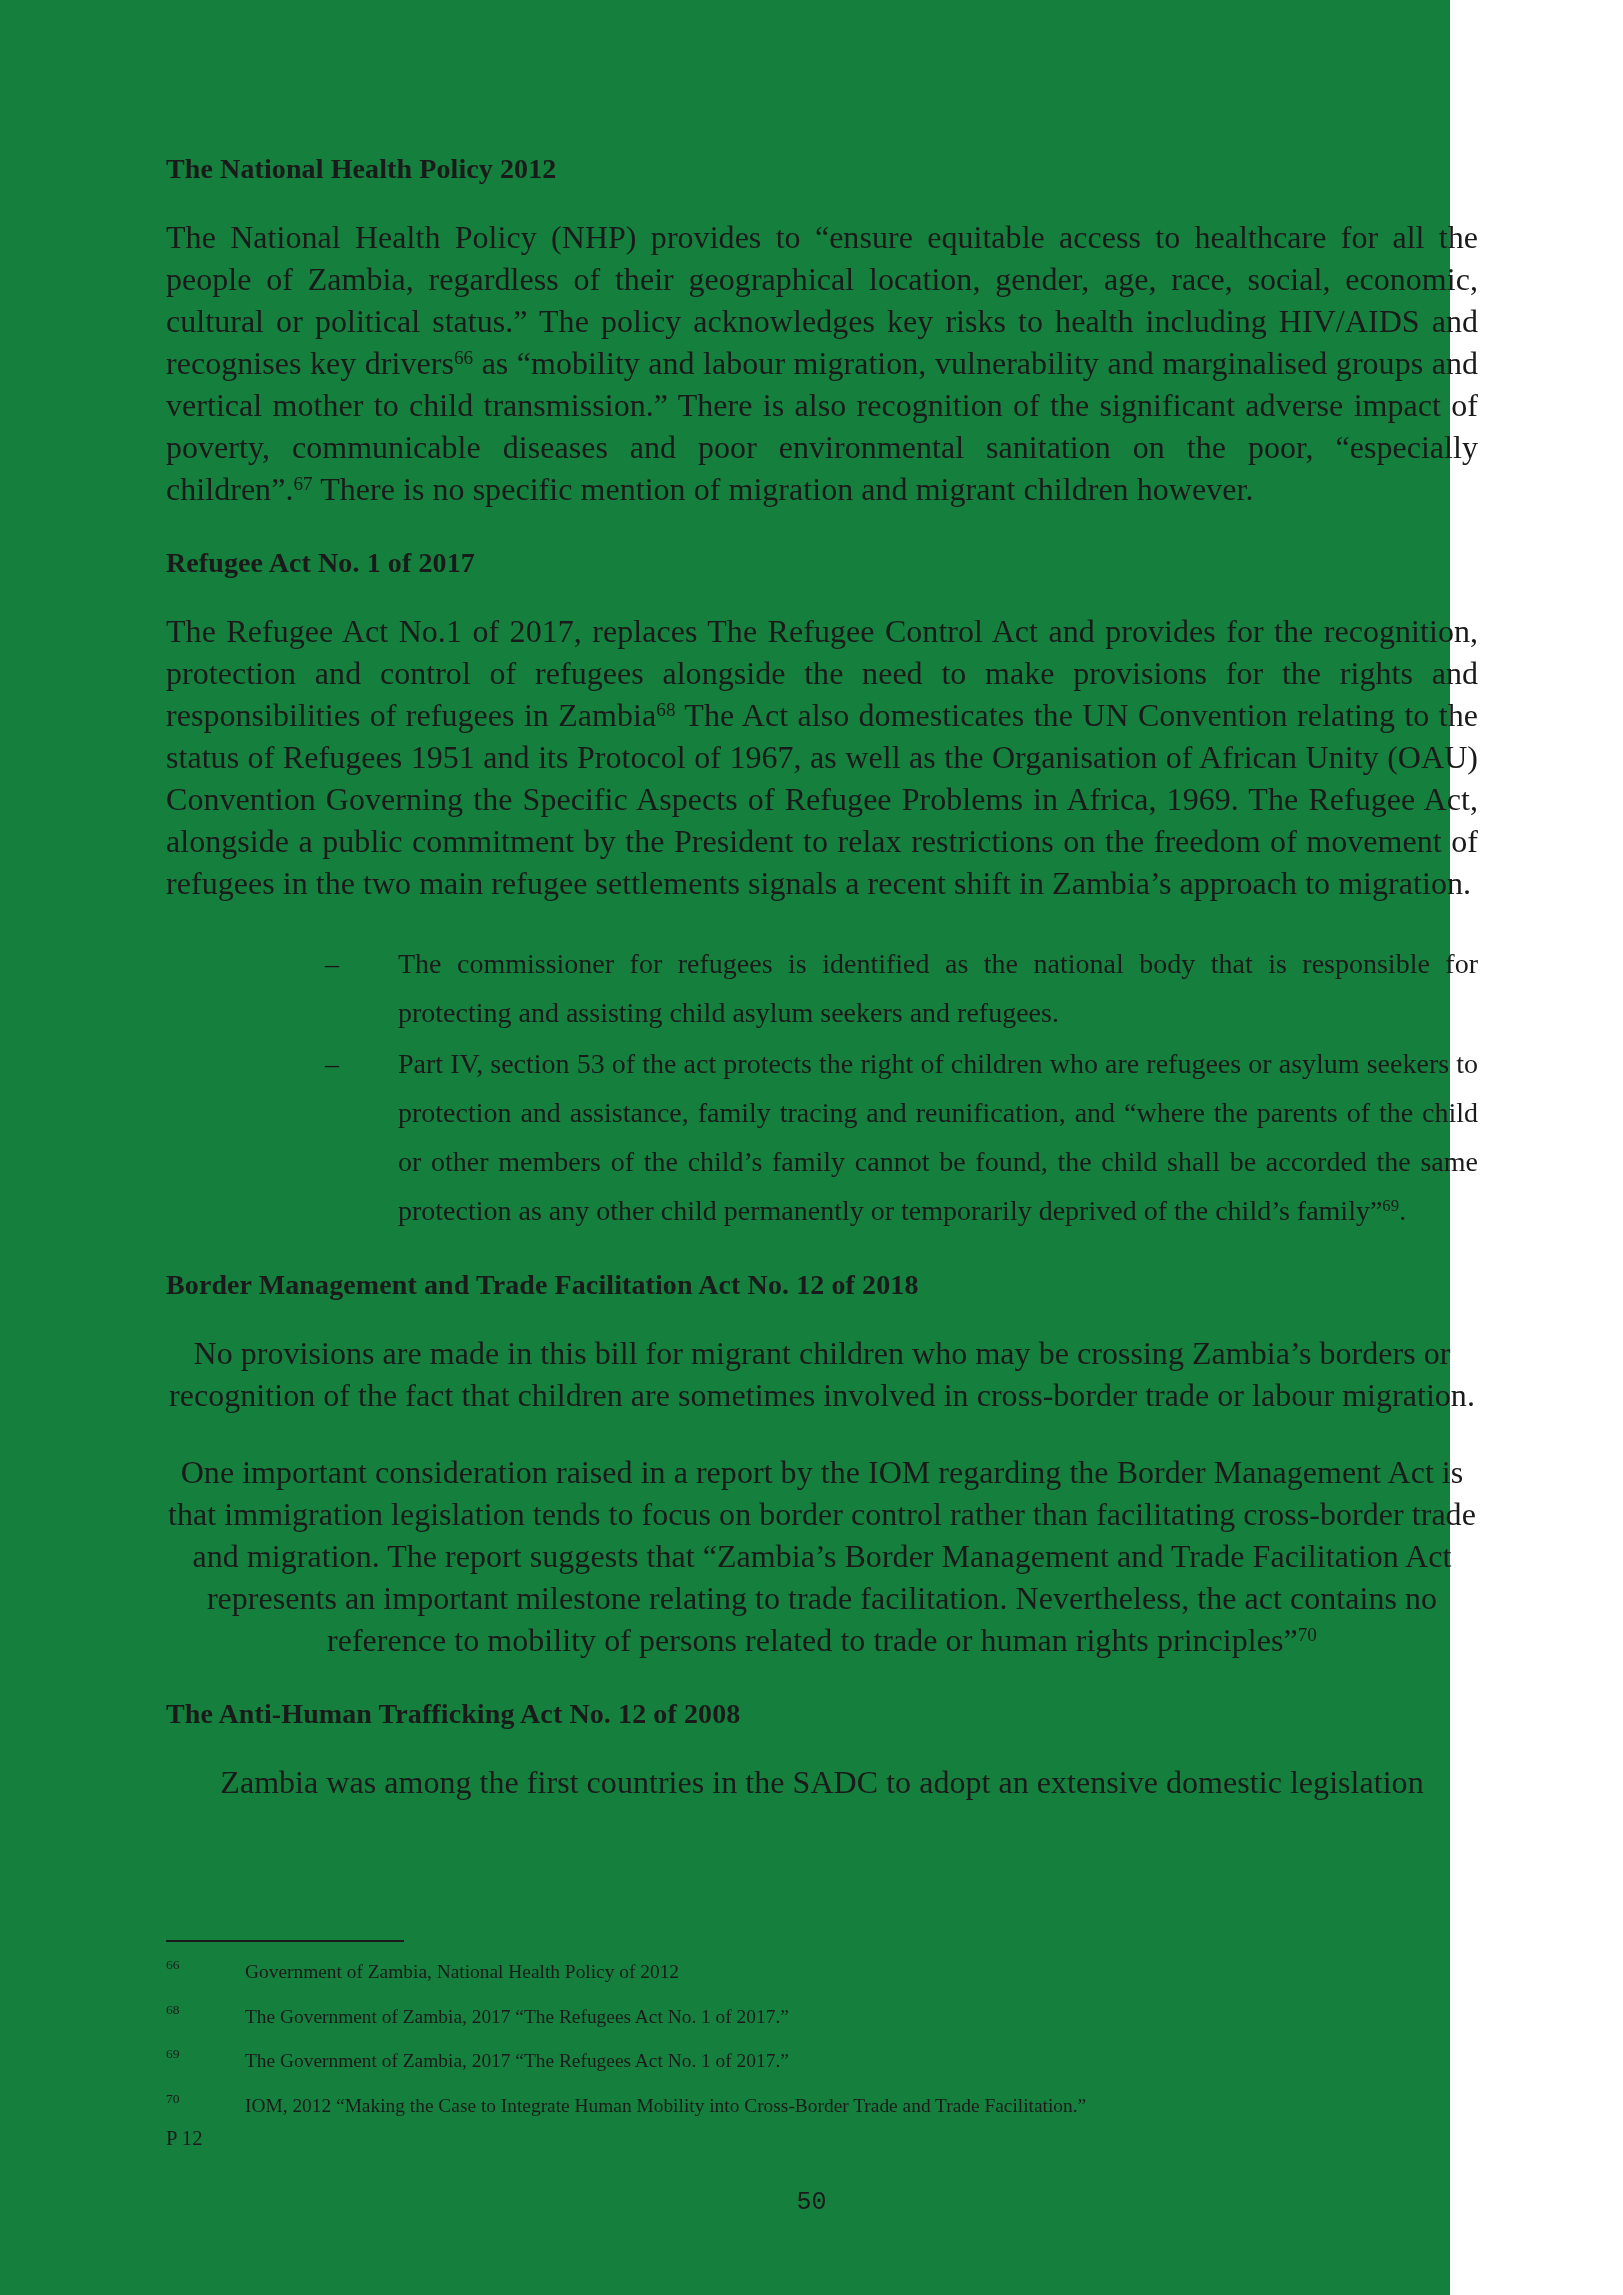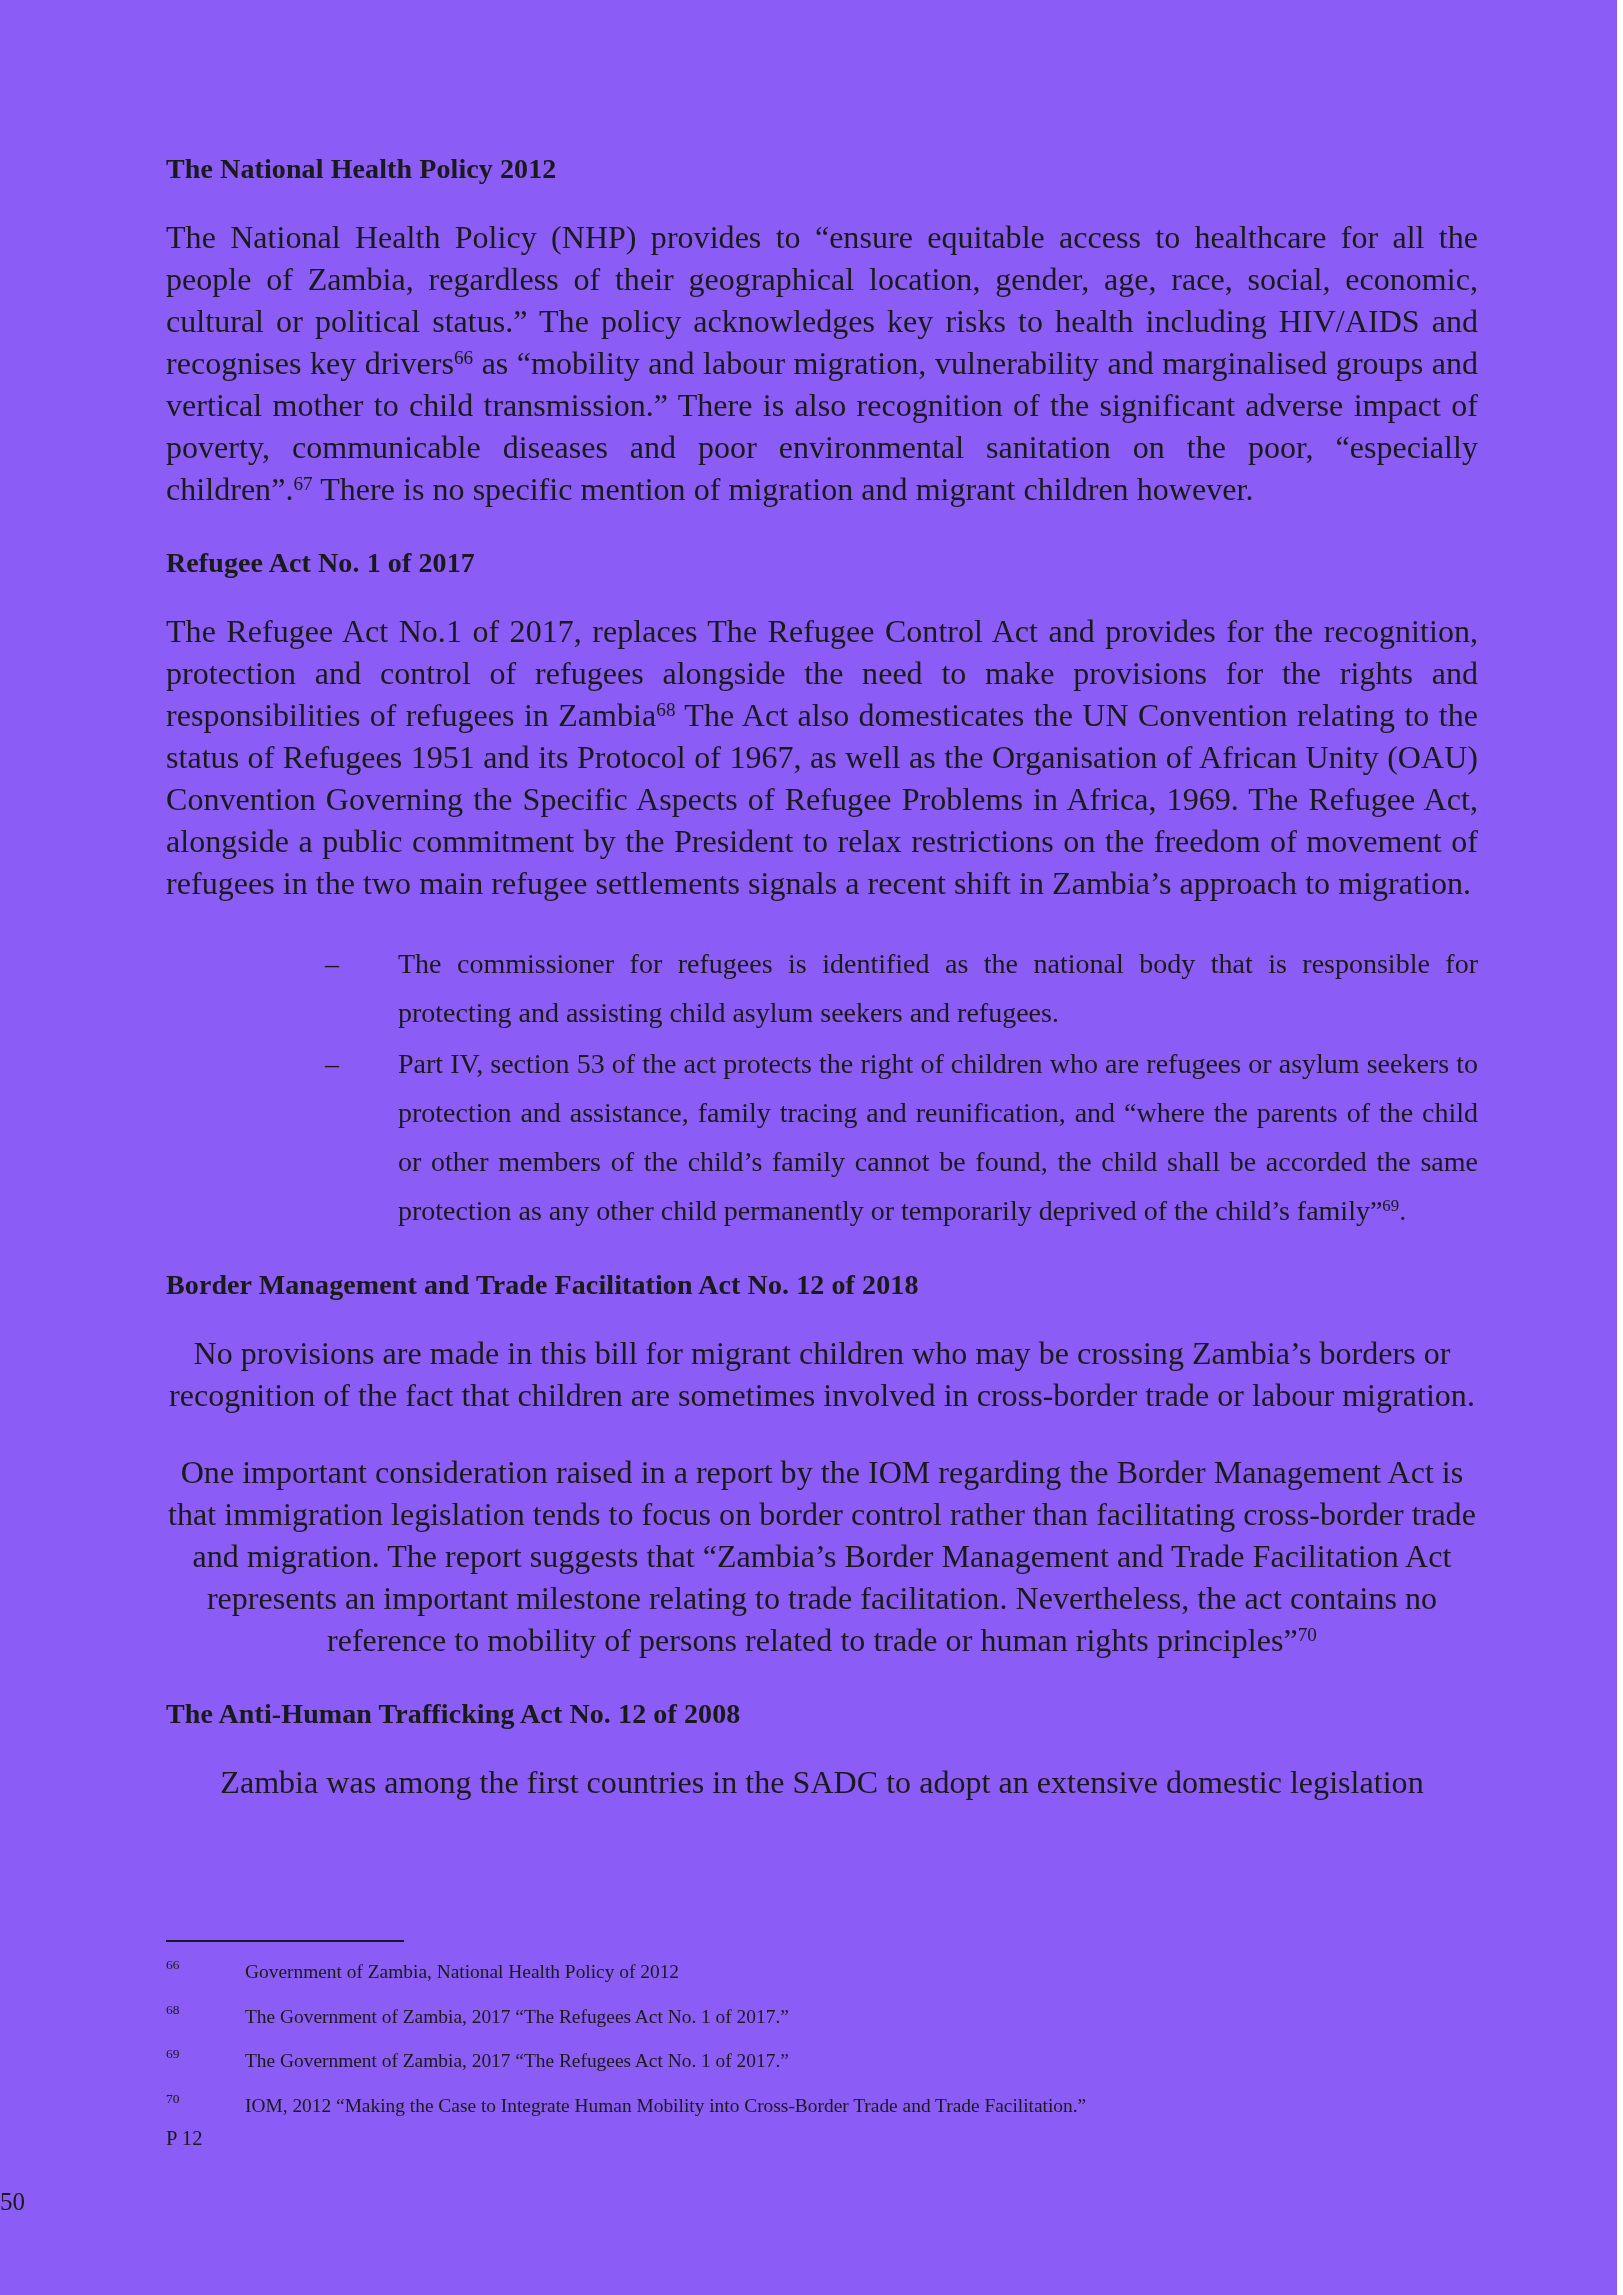--- a/index.html
+++ b/index.html
@@ -12,23 +12,23 @@
     width: 1623px;
     height: 2295px;
     font-family: "Liberation Serif", "DejaVu Serif", serif;
     color: #1a1a1a;
     position: relative;
     overflow: hidden;
   }
   .page {
     position: absolute;
     top: 0; left: 0;
-    width: 1617px;
+    width: 1450px;
     height: 2295px;
-    background: #8b5cf6;
+    background: #15803d;
     box-sizing: border-box;
     padding: 151px 147px 0 166px;
   }
   .content {
     width: 1312px;
     position: relative;
   }
 
   h2.heading {
     font-size: 28px;
@@ -119,22 +119,23 @@
     line-height: 28.5px;
     margin-top: 2px;
     display: block;
   }
 
   .page-number {
     position: absolute;
     top: 2188px;
     left: 0;
     width: 1623px;
-    text-align: left;
+    text-align: center;
     font-size: 25px;
+    font-family: Liberation Mono, monospace;
   }
 </style>
 </head>
 <body>
 
 <div class="page">
   <div class="content">
 
     <h2 class="heading">The National Health Policy 2012</h2>
     <p class="body-text">The National Health Policy (NHP) provides to “ensure equitable access to healthcare for all the people of Zambia, regardless of their geographical location, gender, age, race, social, economic, cultural or political status.” The policy acknowledges key risks to health including HIV/AIDS and recognises key drivers<sup>66</sup> as “mobility and labour migration, vulnerability and marginalised groups and vertical mother to child transmission.” There is also recognition of the significant adverse impact of poverty, communicable diseases and poor environmental sanitation on the poor, “especially children”.<sup>67</sup>  There is no specific mention of migration and migrant children however.</p>

